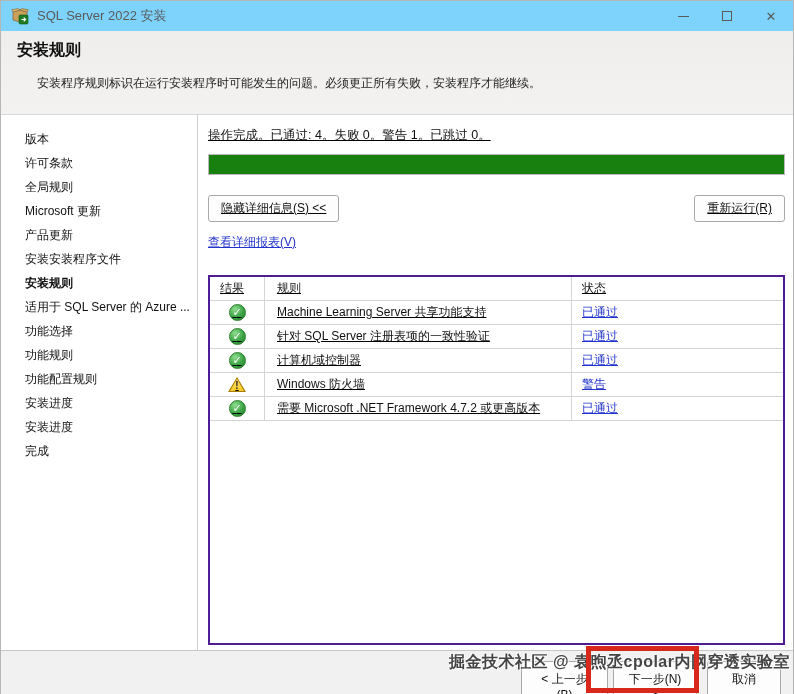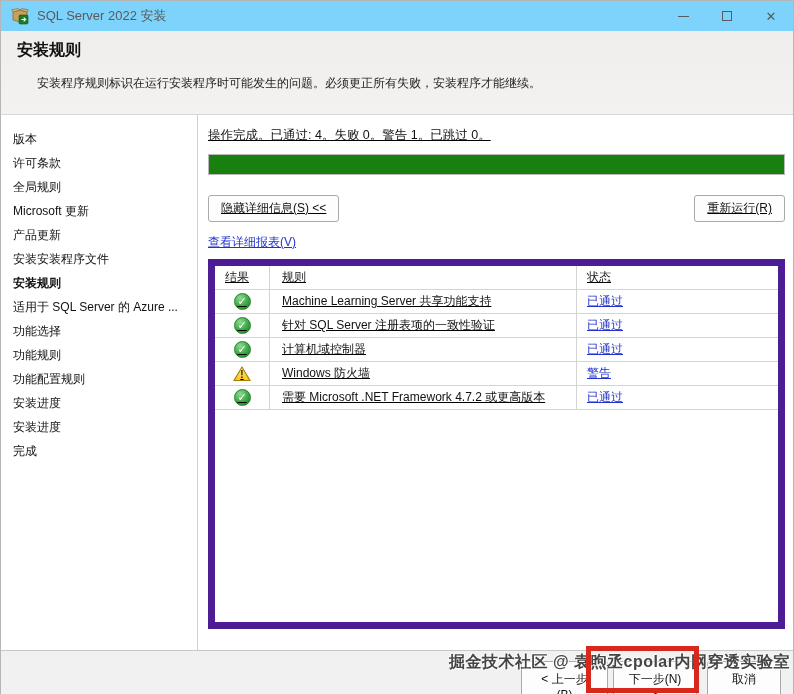--- a/index.html
+++ b/index.html
@@ -17,34 +17,34 @@
   .glyph-close{font-size:13px;line-height:1;}
 
   
   .header{height:84px;background:linear-gradient(#efeeec,#f3f2f0);border-bottom:1px solid #d8d8d8;padding:9px 16px 0 16px;}
   .header-title{font-size:16px;font-weight:700;color:#111;}
   .header-desc{font-size:12px;color:#222;margin:14px 0 0 20px;}
 
   
   .body{display:flex;height:536px;background:#fff;}
   .sidebar{width:197px;border-right:1px solid #cfcfcf;padding-top:12px;flex:0 0 auto;}
-  .nav-item{height:24px;line-height:24px;padding-left:12px;font-size:12px;color:#111;white-space:nowrap;overflow:hidden;}
+  .nav-item{height:24px;line-height:24px;padding-left:24px;font-size:12px;color:#111;white-space:nowrap;overflow:hidden;}
   .nav-item.active{font-weight:700;}
 
   .content{flex:1 1 auto;padding:8px 8px 0 10px;position:relative;text-decoration:underline;}
   .status-text{font-size:12.5px;color:#111;margin-top:4px;}
   .progress{margin-top:10px;height:21px;border:1px solid #b9b9b9;background:#17800f;}
   .progress-fill{height:100%;background:#17800f;}
   .detail-row{margin-top:20px;display:flex;justify-content:space-between;align-items:flex-end;}
   .btn{display:inline-block;font-size:12px;color:#111;background:#fdfdfd;border:1px solid #a9a9a9;border-radius:3px;padding:4px 12px;text-align:center;cursor:default;}
   .report-link{margin-top:12px;font-size:12px;}
   a.link{color:#2233cc;text-decoration:underline;cursor:pointer;}
 
   
-  .rules-box{margin-top:8px;height:370px;border:7px solid #4c1d95;background:#fff;overflow:hidden;}
+  .rules-box{margin-top:24px;height:370px;border:2px solid #4c1d95;background:#fff;overflow:hidden;}
   .t-row{display:flex;height:24px;border-bottom:1px solid #d4d4d4;}
   .t-cell{font-size:12px;color:#111;display:flex;align-items:center;overflow:hidden;white-space:nowrap;}
   .c1{width:55px;border-right:1px solid #d4d4d4;justify-content:center;}
   .c2{width:307px;border-right:1px solid #d4d4d4;padding-left:12px;}
   .c3{flex:1;padding-left:10px;}
   .t-head .t-cell{color:#1a1a1a;}
   .t-head .c1{justify-content:flex-start;padding-left:10px;}
 
   .res-icon{width:17px;height:17px;position:relative;display:flex;align-items:center;justify-content:center;}
   .icon-pass{border-radius:50%;background:radial-gradient(circle at 35% 28%,#8fdc8f,#3aa544 55%,#1e7d29);border:1px solid #2a7f2a;}

